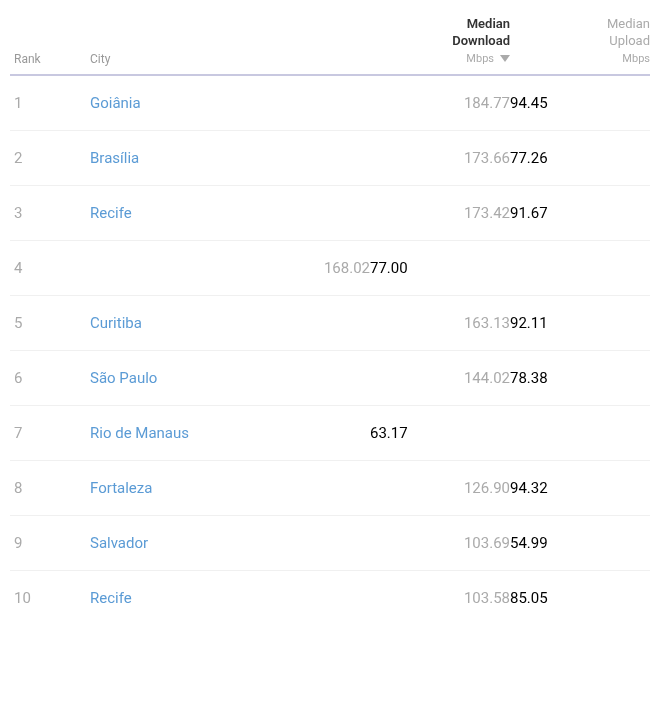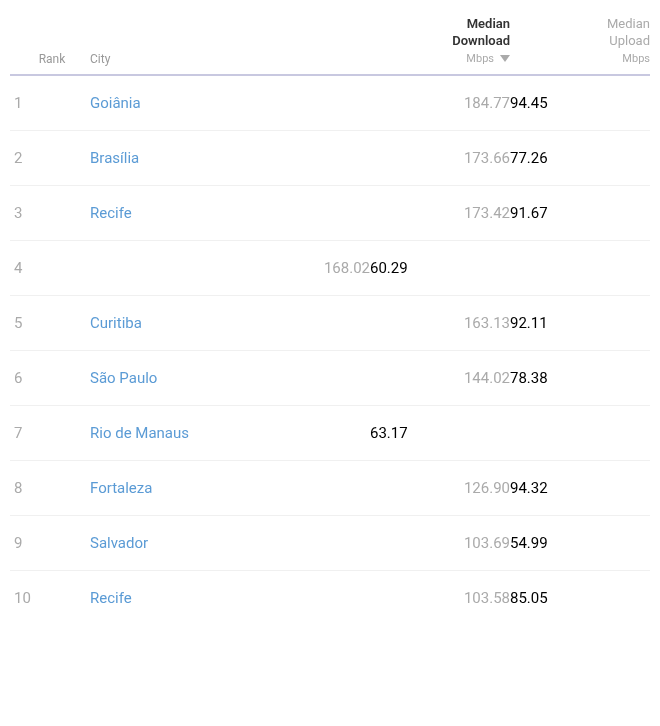--- a/index.html
+++ b/index.html
@@ -28,21 +28,20 @@
       align-items: flex-end;
       padding: 16px 0 8px 0;
       border-bottom: 2px solid #c8c8e0;
     }
 
     .col-rank-header {
       font-size: 12px;
       color: #999;
       font-weight: 400;
       padding-left: 4px;
-      text-align: center;
     }
 
     .col-city-header {
       font-size: 12px;
       color: #999;
       font-weight: 400;
     }
 
     .col-download-header {
       text-align: right;
@@ -164,21 +163,21 @@
     </div>
       <div class="table-row">
       <div class="cell-rank">3</div>
       <div class="cell-city">Recife</div>
       <div class="cell-download">173.42</div>
       <div class="cell-upload">91.67</div>
     </div>
       <div class="table-row">
       <div class="cell-rank">4</div>
       <div class="cell-download">168.02</div>
-      <div class="cell-upload">60.29</div>
+      <div class="cell-upload">77.00</div>
     </div>
       <div class="table-row">
       <div class="cell-rank">5</div>
       <div class="cell-city">Curitiba</div>
       <div class="cell-download">163.13</div>
       <div class="cell-upload">92.11</div>
     </div>
       <div class="table-row">
       <div class="cell-rank">6</div>
       <div class="cell-city">São Paulo</div>

